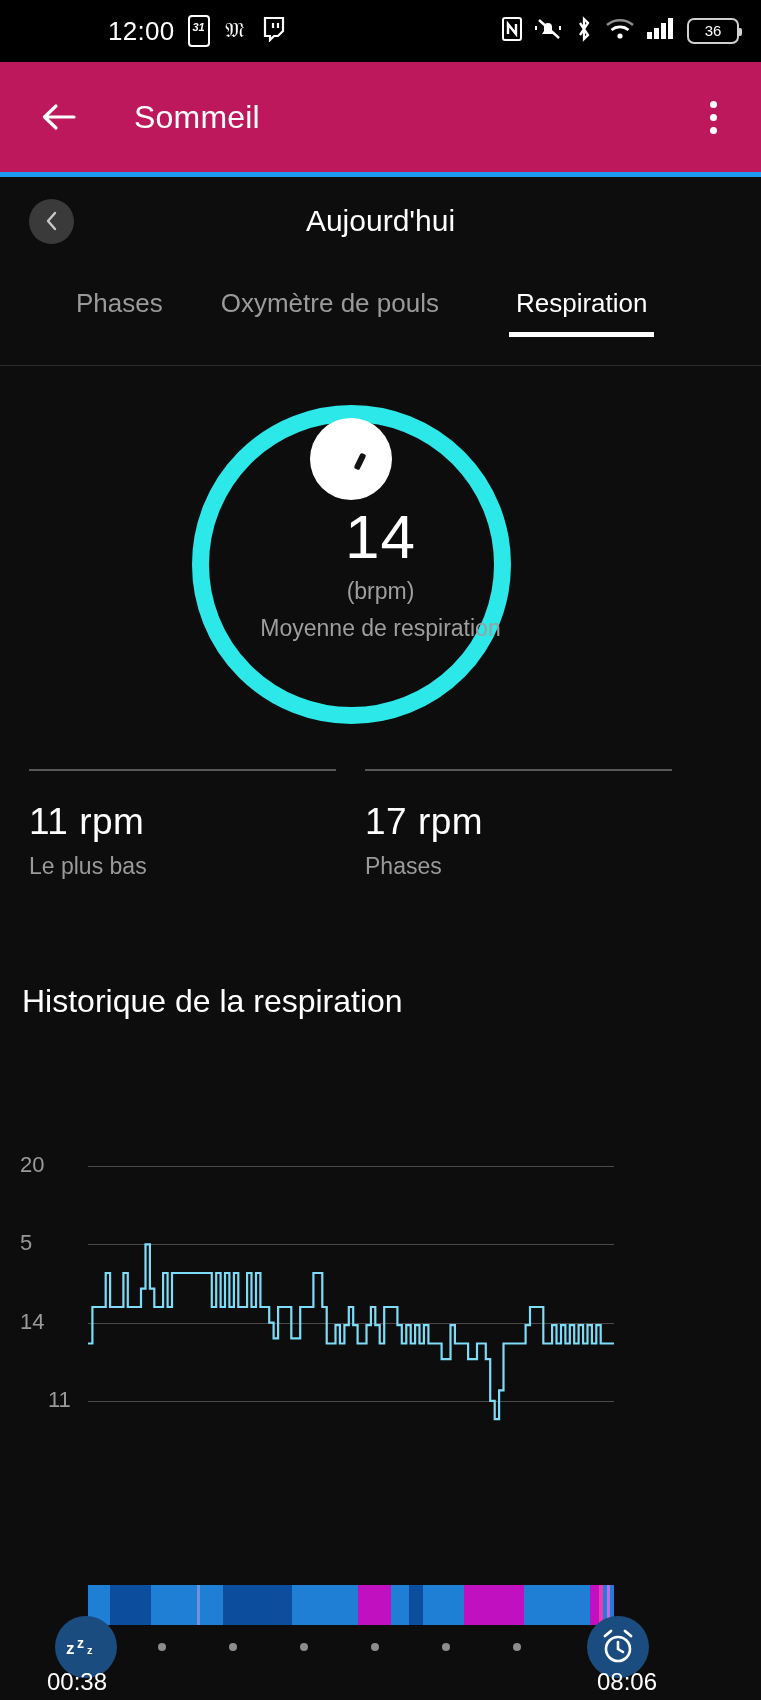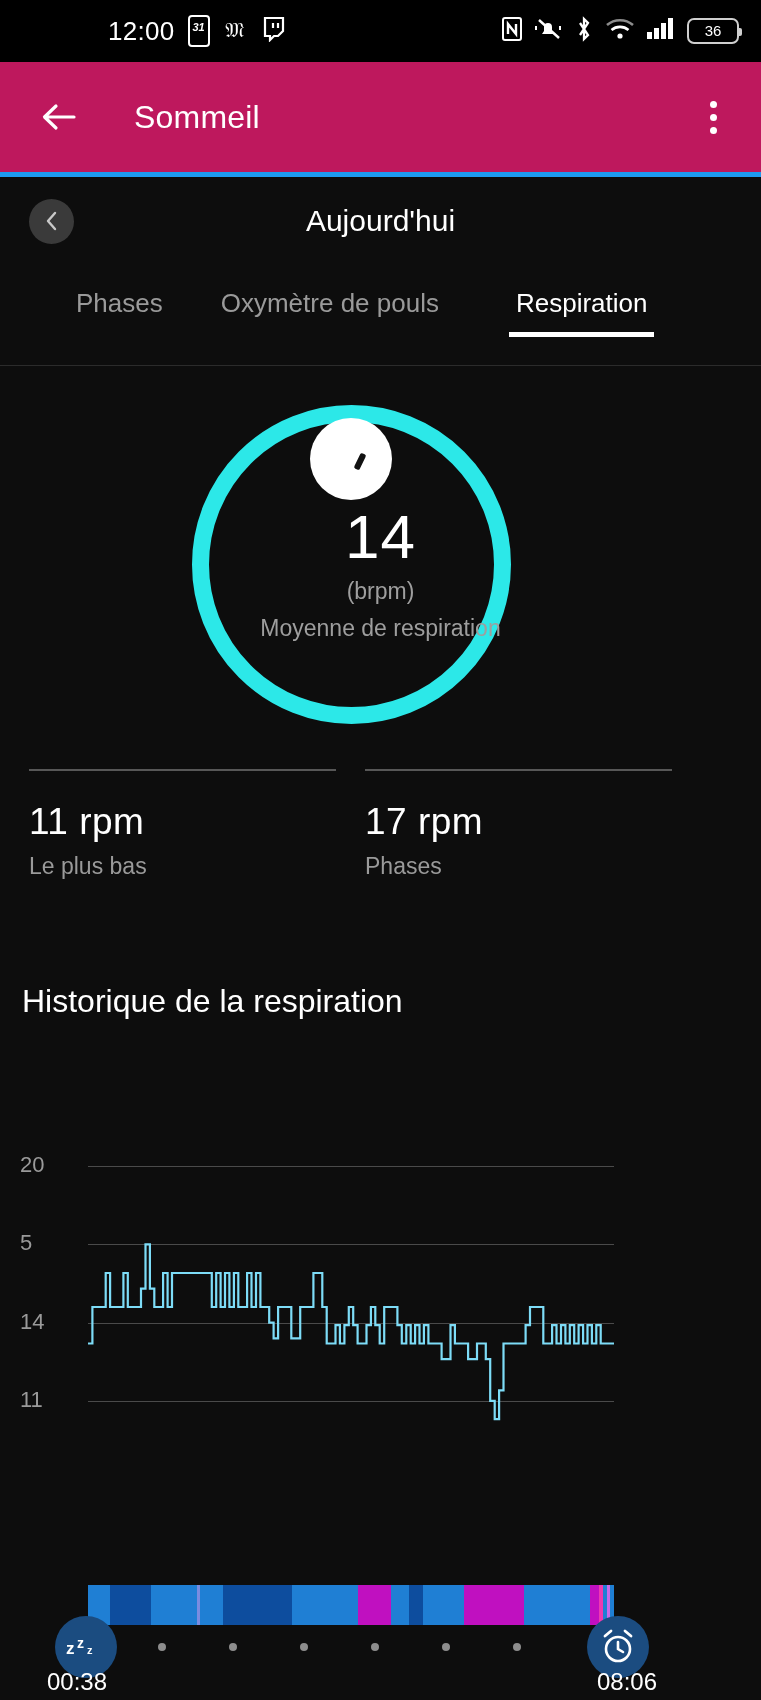--- a/index.html
+++ b/index.html
@@ -228,21 +228,21 @@
       <div class="cap">Phases</div>
     </div>
   </div>
 
   <div class="hist-title">Historique de la respiration</div>
 
   <div class="chart">
     <div class="ytick" id="yt0" style="top: 12.087px;">20</div>
     <div class="ytick" id="yt1" style="top: 90.3478px;">5</div>
     <div class="ytick" id="yt2" style="top: 168.609px;">14</div>
-    <div class="ytick" id="yt3" style="top: 246.87px;">11</div>
+    <div class="ytick" id="yt3" style="top: 246.87px; margin-left: 28px;">11</div>
     <div class="grid" id="g0" style="top: 26.087px;"></div>
     <div class="grid" id="g1" style="top: 104.348px;"></div>
     <div class="grid" id="g2" style="top: 182.609px;"></div>
     <div class="grid" id="g3" style="top: 260.87px;"></div>
     <svg id="chart-svg" width="526" height="300">
         <path d="M0.0 203.5 L4.4 203.5 L4.4 167.0 L8.8 167.0 L8.8 167.0 L13.3 167.0 L13.3 167.0 L17.7 167.0 L17.7 133.0 L22.1 133.0 L22.1 167.0 L26.5 167.0 L26.5 167.0 L30.9 167.0 L30.9 167.0 L35.4 167.0 L35.4 133.0 L39.8 133.0 L39.8 167.0 L44.2 167.0 L44.2 167.0 L48.6 167.0 L48.6 167.0 L53.0 167.0 L53.0 148.7 L57.5 148.7 L57.5 104.3 L61.9 104.3 L61.9 148.7 L66.3 148.7 L66.3 167.0 L70.7 167.0 L70.7 167.0 L75.1 167.0 L75.1 133.0 L79.6 133.0 L79.6 167.0 L84.0 167.0 L84.0 133.0 L88.4 133.0 L88.4 133.0 L92.8 133.0 L92.8 133.0 L97.2 133.0 L97.2 133.0 L101.7 133.0 L101.7 133.0 L106.1 133.0 L106.1 133.0 L110.5 133.0 L110.5 133.0 L114.9 133.0 L114.9 133.0 L119.3 133.0 L119.3 133.0 L123.8 133.0 L123.8 167.0 L128.2 167.0 L128.2 133.0 L132.6 133.0 L132.6 167.0 L137.0 167.0 L137.0 133.0 L141.4 133.0 L141.4 167.0 L145.9 167.0 L145.9 133.0 L150.3 133.0 L150.3 167.0 L154.7 167.0 L154.7 167.0 L159.1 167.0 L159.1 133.0 L163.5 133.0 L163.5 167.0 L168.0 167.0 L168.0 133.0 L172.4 133.0 L172.4 167.0 L176.8 167.0 L176.8 167.0 L181.2 167.0 L181.2 182.6 L185.6 182.6 L185.6 198.3 L190.1 198.3 L190.1 167.0 L194.5 167.0 L194.5 167.0 L198.9 167.0 L198.9 167.0 L203.3 167.0 L203.3 198.3 L207.7 198.3 L207.7 198.3 L212.2 198.3 L212.2 167.0 L216.6 167.0 L216.6 167.0 L221.0 167.0 L221.0 167.0 L225.4 167.0 L225.4 133.0 L229.8 133.0 L229.8 133.0 L234.3 133.0 L234.3 167.0 L238.7 167.0 L238.7 203.5 L243.1 203.5 L243.1 203.5 L247.5 203.5 L247.5 185.2 L251.9 185.2 L251.9 203.5 L256.4 203.5 L256.4 185.2 L260.8 185.2 L260.8 167.0 L265.2 167.0 L265.2 185.2 L269.6 185.2 L269.6 203.5 L274.1 203.5 L274.1 203.5 L278.5 203.5 L278.5 185.2 L282.9 185.2 L282.9 167.0 L287.3 167.0 L287.3 185.2 L291.7 185.2 L291.7 203.5 L296.2 203.5 L296.2 167.0 L300.6 167.0 L300.6 167.0 L305.0 167.0 L305.0 167.0 L309.4 167.0 L309.4 185.2 L313.8 185.2 L313.8 203.5 L318.3 203.5 L318.3 185.2 L322.7 185.2 L322.7 203.5 L327.1 203.5 L327.1 185.2 L331.5 185.2 L331.5 203.5 L335.9 203.5 L335.9 185.2 L340.4 185.2 L340.4 203.5 L344.8 203.5 L344.8 203.5 L349.2 203.5 L349.2 203.5 L353.6 203.5 L353.6 219.1 L358.0 219.1 L358.0 219.1 L362.5 219.1 L362.5 185.2 L366.9 185.2 L366.9 203.5 L371.3 203.5 L371.3 203.5 L375.7 203.5 L375.7 203.5 L380.1 203.5 L380.1 219.1 L384.6 219.1 L384.6 219.1 L389.0 219.1 L389.0 203.5 L393.4 203.5 L393.4 203.5 L397.8 203.5 L397.8 219.1 L402.2 219.1 L402.2 260.9 L406.7 260.9 L406.7 279.1 L411.1 279.1 L411.1 250.4 L415.5 250.4 L415.5 203.5 L419.9 203.5 L419.9 203.5 L424.3 203.5 L424.3 203.5 L428.8 203.5 L428.8 203.5 L433.2 203.5 L433.2 203.5 L437.6 203.5 L437.6 185.2 L442.0 185.2 L442.0 167.0 L446.4 167.0 L446.4 167.0 L450.9 167.0 L450.9 167.0 L455.3 167.0 L455.3 203.5 L459.7 203.5 L459.7 203.5 L464.1 203.5 L464.1 185.2 L468.5 185.2 L468.5 203.5 L473.0 203.5 L473.0 185.2 L477.4 185.2 L477.4 203.5 L481.8 203.5 L481.8 185.2 L486.2 185.2 L486.2 203.5 L490.6 203.5 L490.6 185.2 L495.1 185.2 L495.1 203.5 L499.5 203.5 L499.5 185.2 L503.9 185.2 L503.9 203.5 L508.3 203.5 L508.3 185.2 L512.7 185.2 L512.7 203.5 L517.2 203.5 L517.2 203.5 L521.6 203.5 L521.6 203.5 L526.0 203.5 L526.0 203.5" fill="none" stroke="#7ddcf7" stroke-width="2.2" stroke-linejoin="miter"></path>
       </svg>
   </div>
 
   <div class="strip" id="phase-strip">

